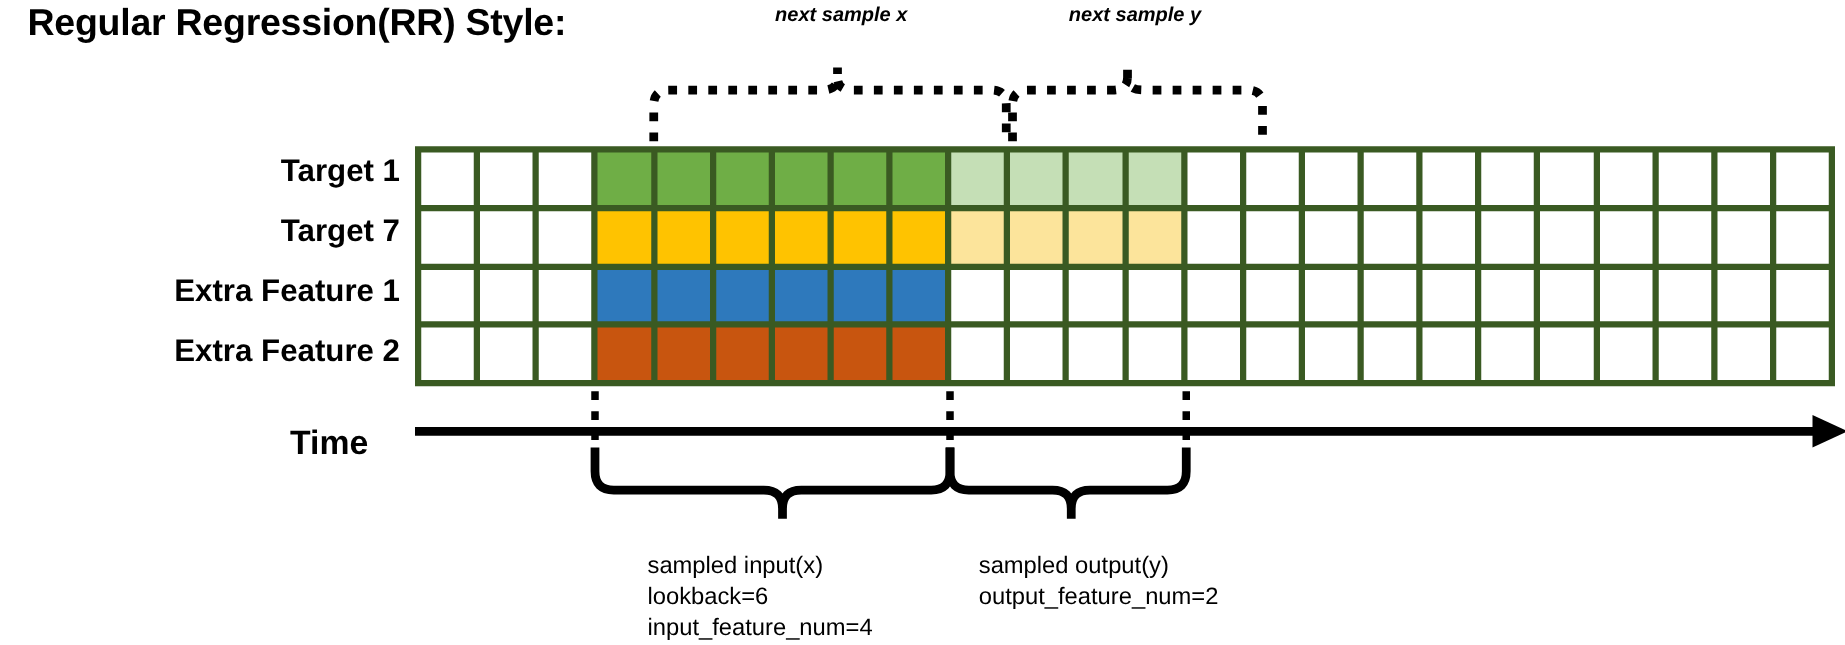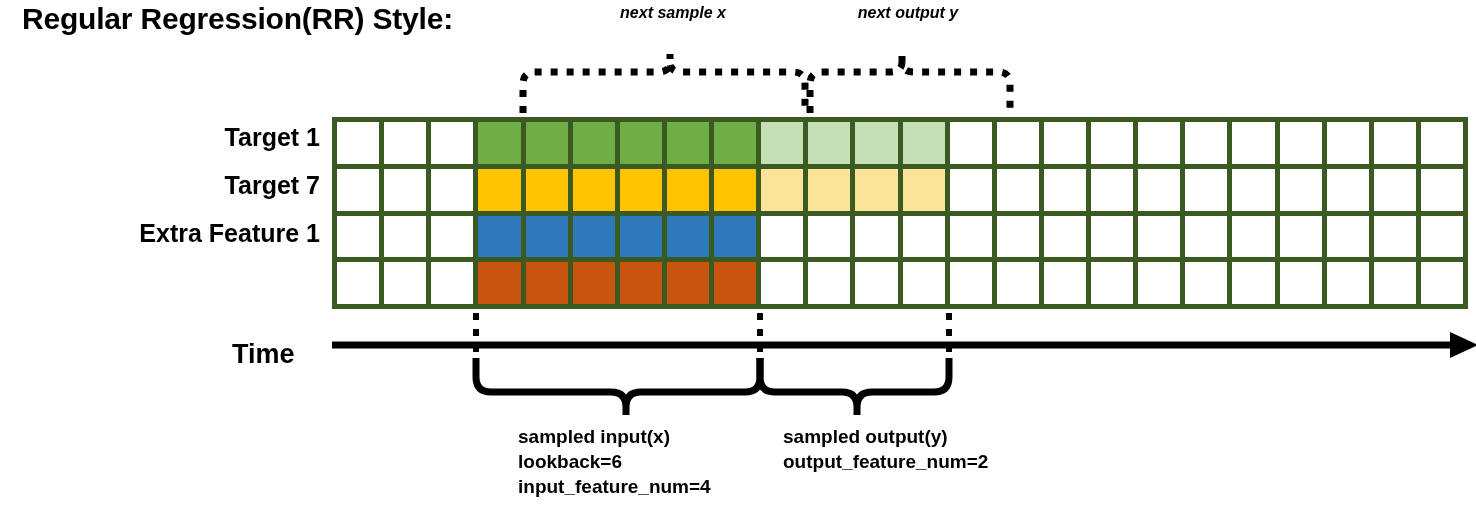--- a/index.html
+++ b/index.html
@@ -98,42 +98,44 @@
     position: absolute;
     left: 0; top: 0;
     width: 1476px;
     height: 516px;
     pointer-events: none;
   }
 
   .bottom-note {
     position: absolute;
     font-size: 19px;
-    font-weight: 700;
+    font-weight: 400;
     color: #000;
     line-height: 25px;
     white-space: nowrap;
+    margin-top: 16px;
   }
   #note-x { left: 508px; top: 424px; }
   #note-y { left: 773px; top: 424px; }
 </style>
 </head>
 <body>
 
 <div id="stage">
 
   <div class="page-title">Regular Regression(RR) Style:</div>
 
   <div class="ann-label" id="ann-x">next sample x</div>
-  <div class="ann-label" id="ann-y">next output y</div>
+  <div class="ann-label" id="ann-y">next sample y</div>
 
   <div id="row-labels">
     <div class="row-label" style="top:8px;">Target 1</div>
     <div class="row-label" style="top:56px;">Target 7</div>
     <div class="row-label" style="top:104px;">Extra Feature 1</div>
+    <div class="row-label" style="top:152px;">Extra Feature 2</div>
   </div>
 
   <div class="time-label">Time</div>
 
   <div class="grid" id="grid">
       <div class="cell"></div>
       <div class="cell"></div>
       <div class="cell"></div>
       <div class="cell c-green"></div>
       <div class="cell c-green"></div>

